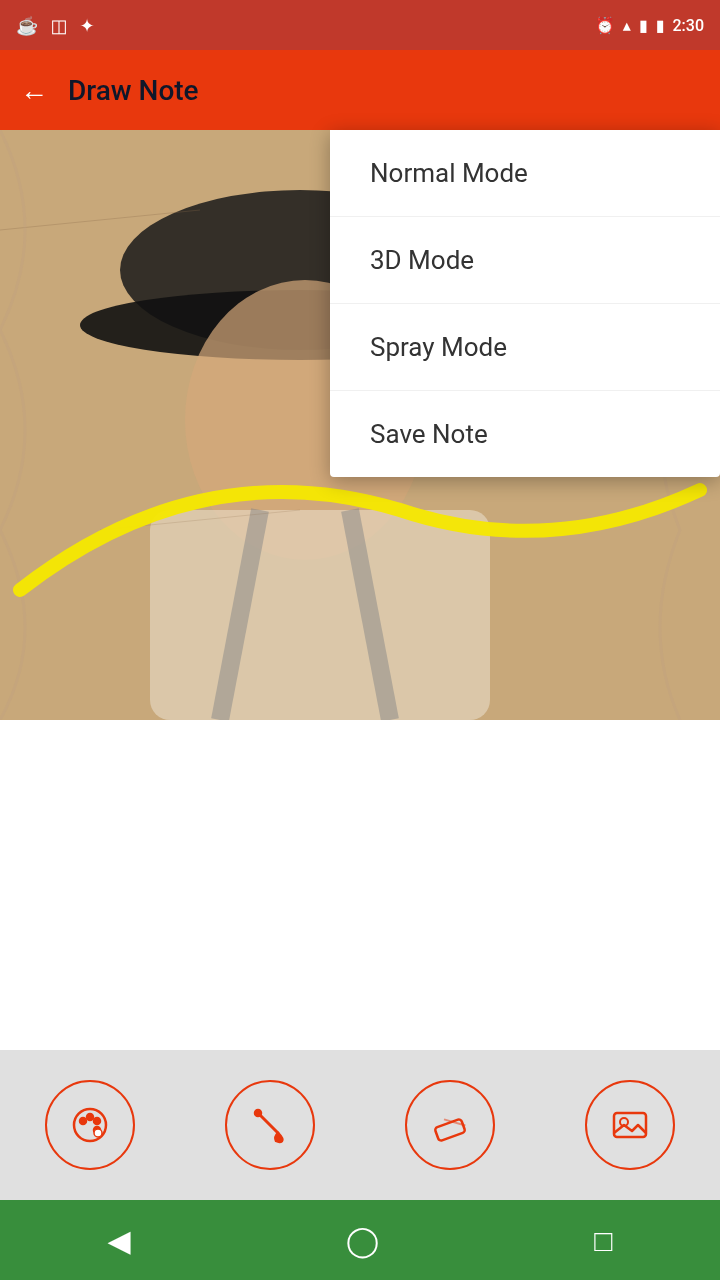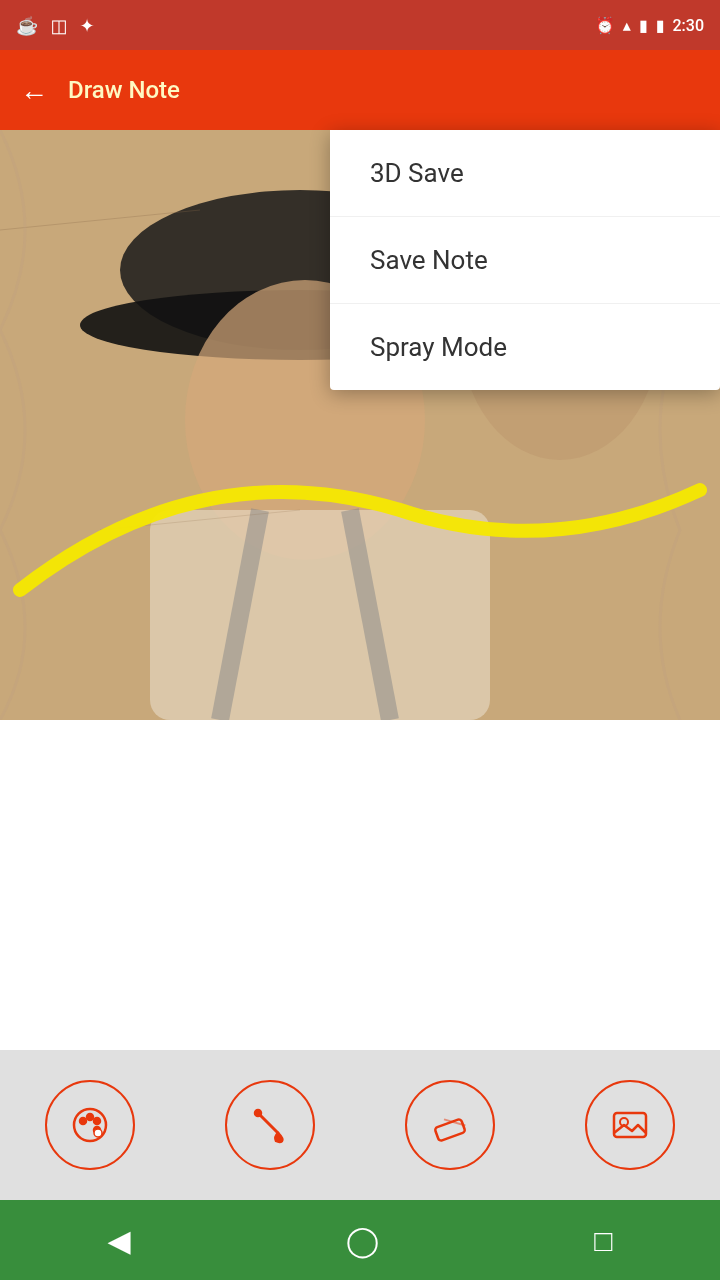--- a/index.html
+++ b/index.html
@@ -59,22 +59,22 @@
       z-index: 100;
     }
 
     .back-icon {
       color: white;
       font-size: 28px;
       cursor: pointer;
     }
 
     .toolbar-title {
-      color: #fef9c3;
-      font-size: 24px;
+      color: #0f172a;
+      font-size: 28px;
       font-weight: 500;
     }
 
     
     #canvas-area {
       width: 720px;
       height: 990px;
       position: relative;
       overflow: hidden;
     }
@@ -301,16 +301,17 @@
   </div>
 </div>
 
 <div id="nav-bar">
   <span class="nav-icon">◀</span>
   <span class="nav-icon">◯</span>
   <span class="nav-icon">□</span>
 </div>
 
 <div id="dropdown-menu">
-  <div class="menu-item">3D Save</div>
+  <div class="menu-item">Normal Mode</div>
+  <div class="menu-item">3D Mode</div>
+  <div class="menu-item">Spray Mode</div>
   <div class="menu-item">Save Note</div>
-  <div class="menu-item">Spray Mode</div>
 </div>
 
 </body></html>

